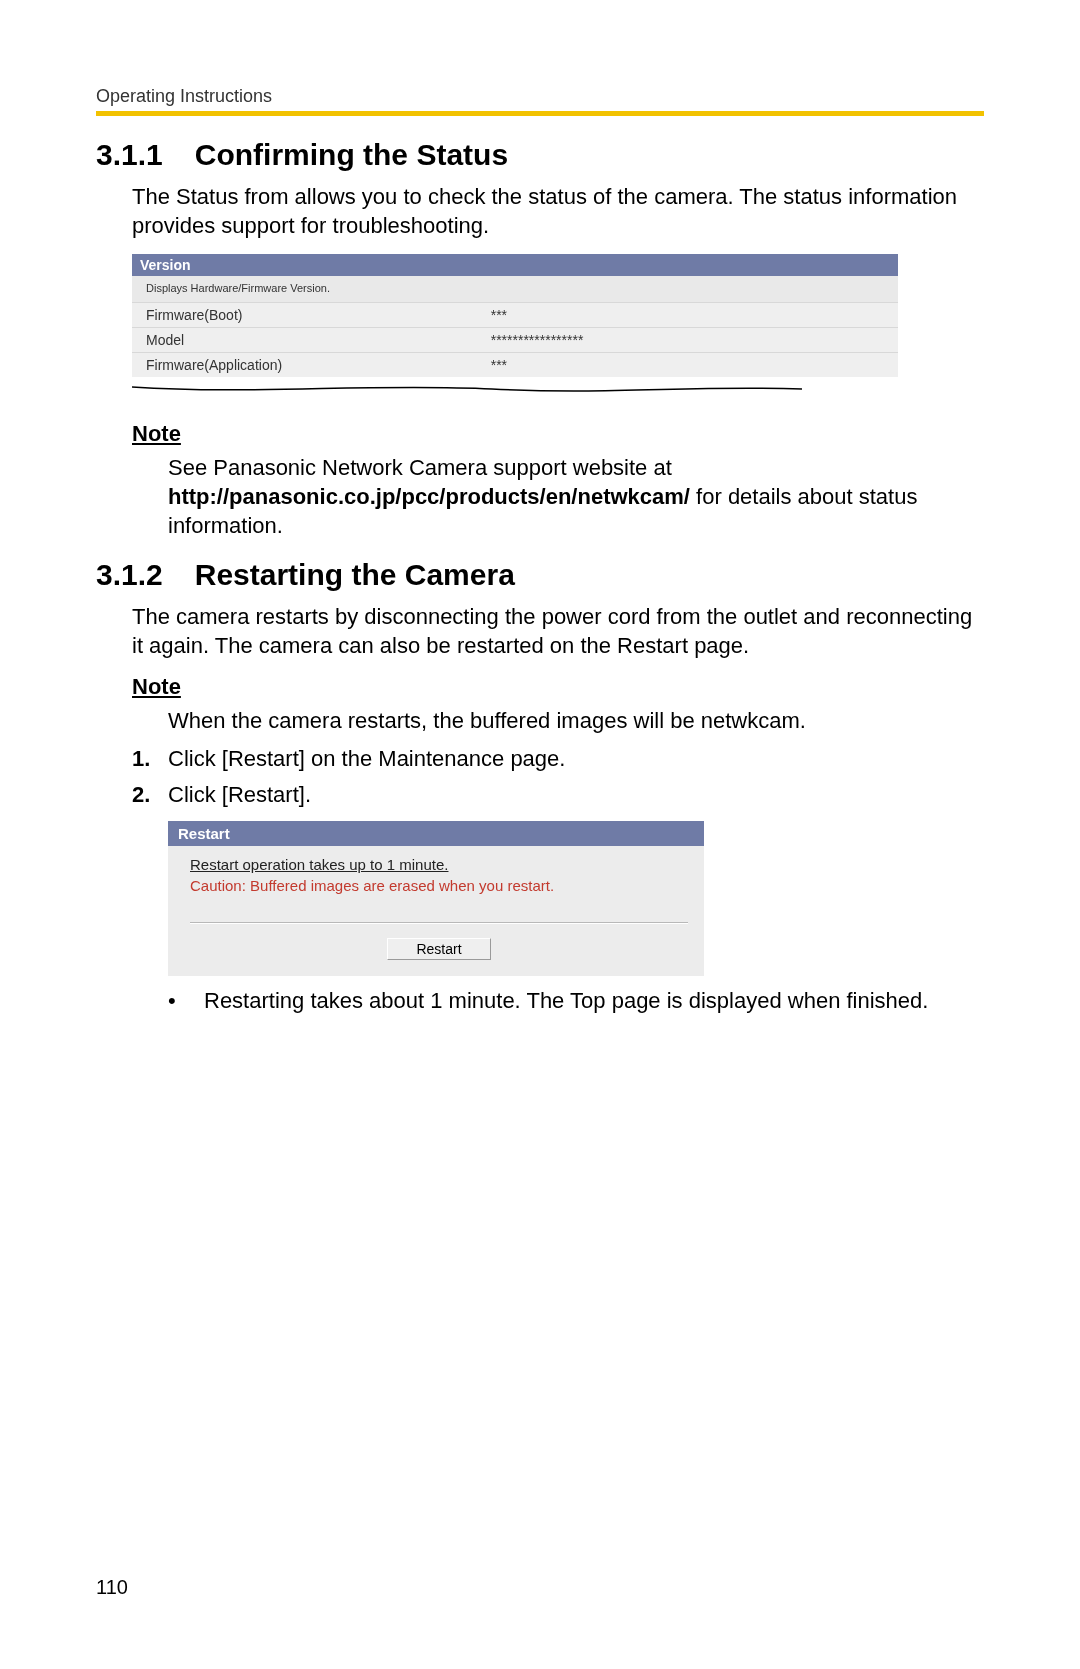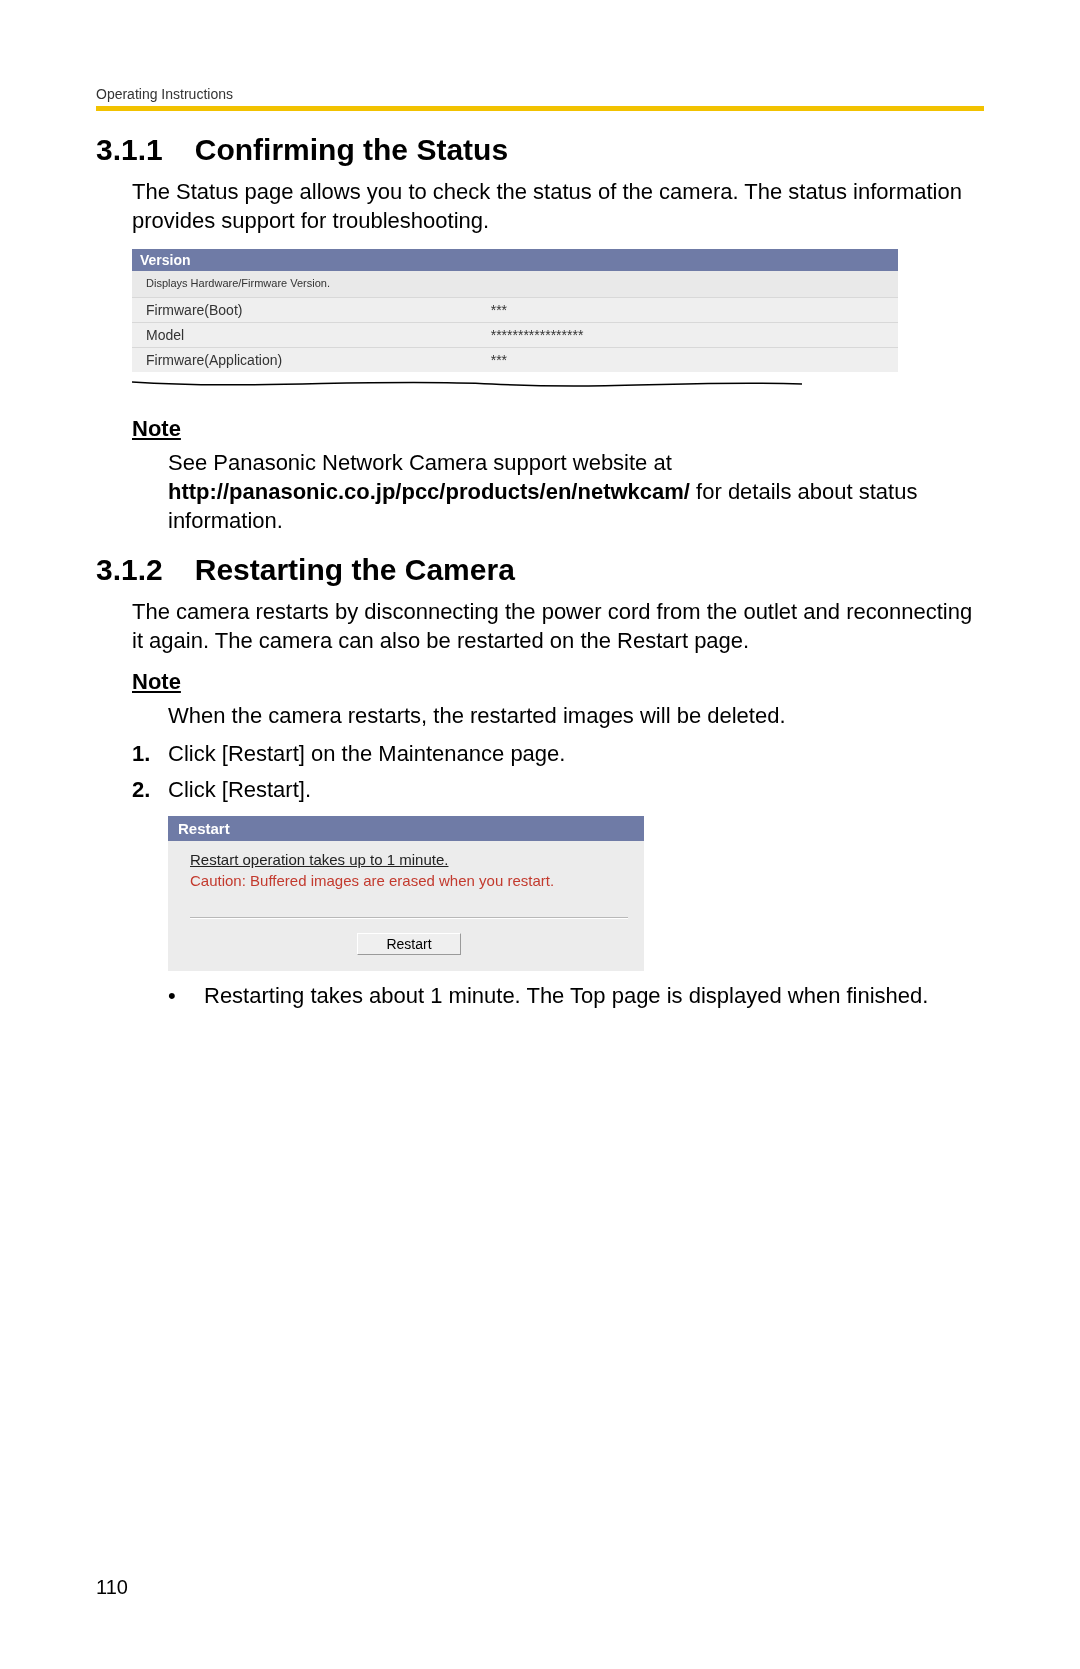--- a/index.html
+++ b/index.html
@@ -9,21 +9,21 @@
     background: #fff;
     color: #000;
     width: 1080px;
     height: 1669px;
     position: relative;
   }
   .page {
     padding: 86px 96px 40px 96px;
   }
   .running-head {
-    font-size: 14px;
+    font-size: 18px;
     color: #333;
     margin-bottom: 4px;
   }
   .yellow-rule {
     height: 5px;
     background: #f2c200;
     margin-bottom: 22px;
   }
   .h-num {
     display: inline-block;
@@ -117,21 +117,21 @@
     position: relative;
     height: 14px;
     margin-left: 36px;
     width: 670px;
   }
   .tear svg { display: block; }
 
   
   .shot2 {
     margin: 10px 0 0 72px;
-    width: 476px;
+    width: 536px;
     background: #ececec;
     font-family: Arial, sans-serif;
     font-size: 15px;
   }
   .shot2 .titlebar {
     background: #6f7ba6;
     color: #fff;
     font-weight: bold;
     font-size: 15px;
     padding: 4px 10px;
@@ -172,21 +172,21 @@
 <body>
 
 <div class="page">
 
   <div class="running-head">Operating Instructions</div>
   <div class="yellow-rule"></div>
 
   <h2 class="section">
     <span class="h-num">3.1.1</span><span>Confirming the Status</span>
   </h2>
-  <p class="body-text">The Status page allows you to check the status of the camera. The status information provides support for troubleshooting.</p>
+  <p class="body-text">The Status from allows you to check the status of the camera. The status information provides support for troubleshooting.</p>
 
   <div class="shot1">
     <div class="titlebar">Version</div>
     <div class="desc">Displays Hardware/Firmware Version.</div>
     <table>
       <tbody>
           <tr>
         <td>Firmware(Boot)</td>
         <td class="val">***</td>
       </tr>
@@ -211,21 +211,21 @@
   <p class="note-body">
     <span>See Panasonic Network Camera support website at </span><b>http://panasonic.co.jp/pcc/products/en/netwkcam/</b><span> for details about status information.</span>
   </p>
 
   <h2 class="section" style="margin-top:18px">
     <span class="h-num">3.1.2</span><span>Restarting the Camera</span>
   </h2>
   <p class="body-text">The camera restarts by disconnecting the power cord from the outlet and reconnecting it again. The camera can also be restarted on the Restart page.</p>
 
   <div class="note-head" style="margin-top:14px">Note</div>
-  <p class="note-body">When the camera restarts, the restarted images will be deleted.</p>
+  <p class="note-body">When the camera restarts, the buffered images will be netwkcam.</p>
 
   <div class="ol">
     <div class="ol-item">
       <span class="ol-num">1.</span>
       <span>Click [Restart] on the Maintenance page.</span>
     </div>
     <div class="ol-item">
       <span class="ol-num">2.</span>
       <span>Click [Restart].</span>
     </div>

